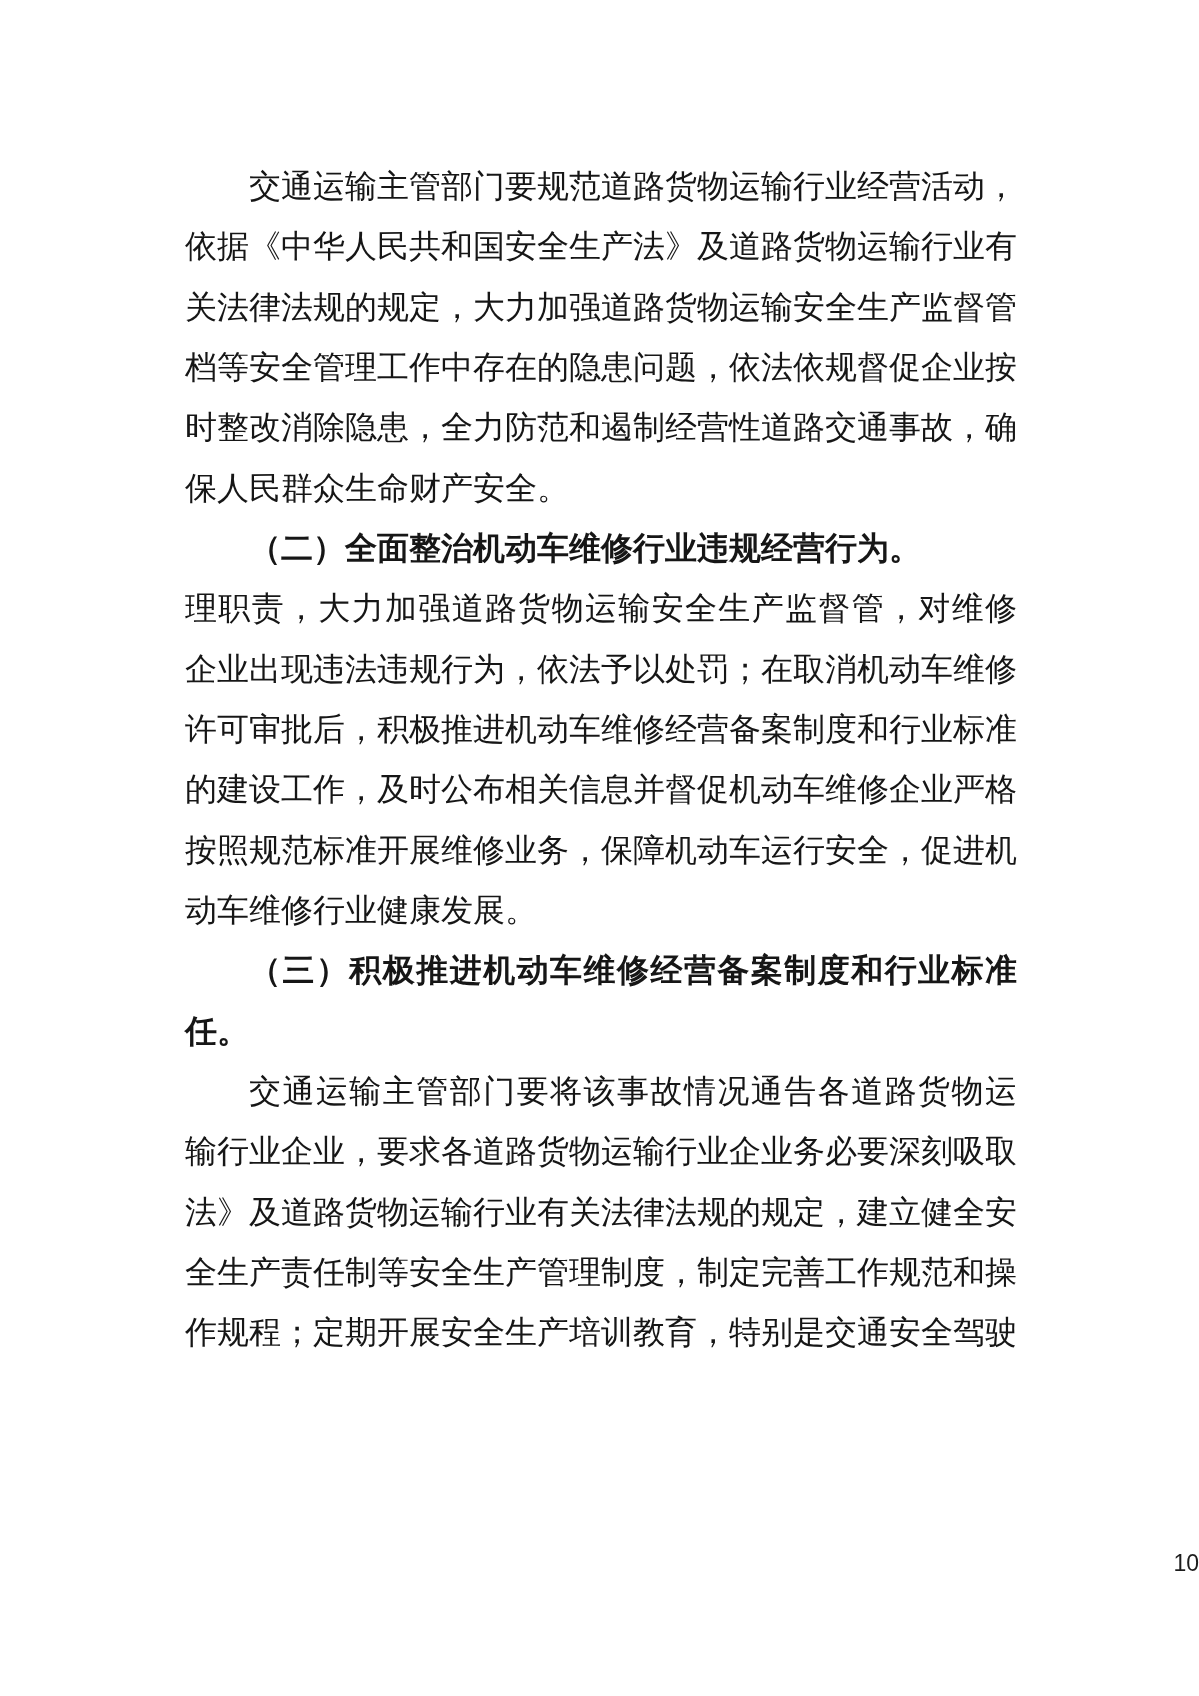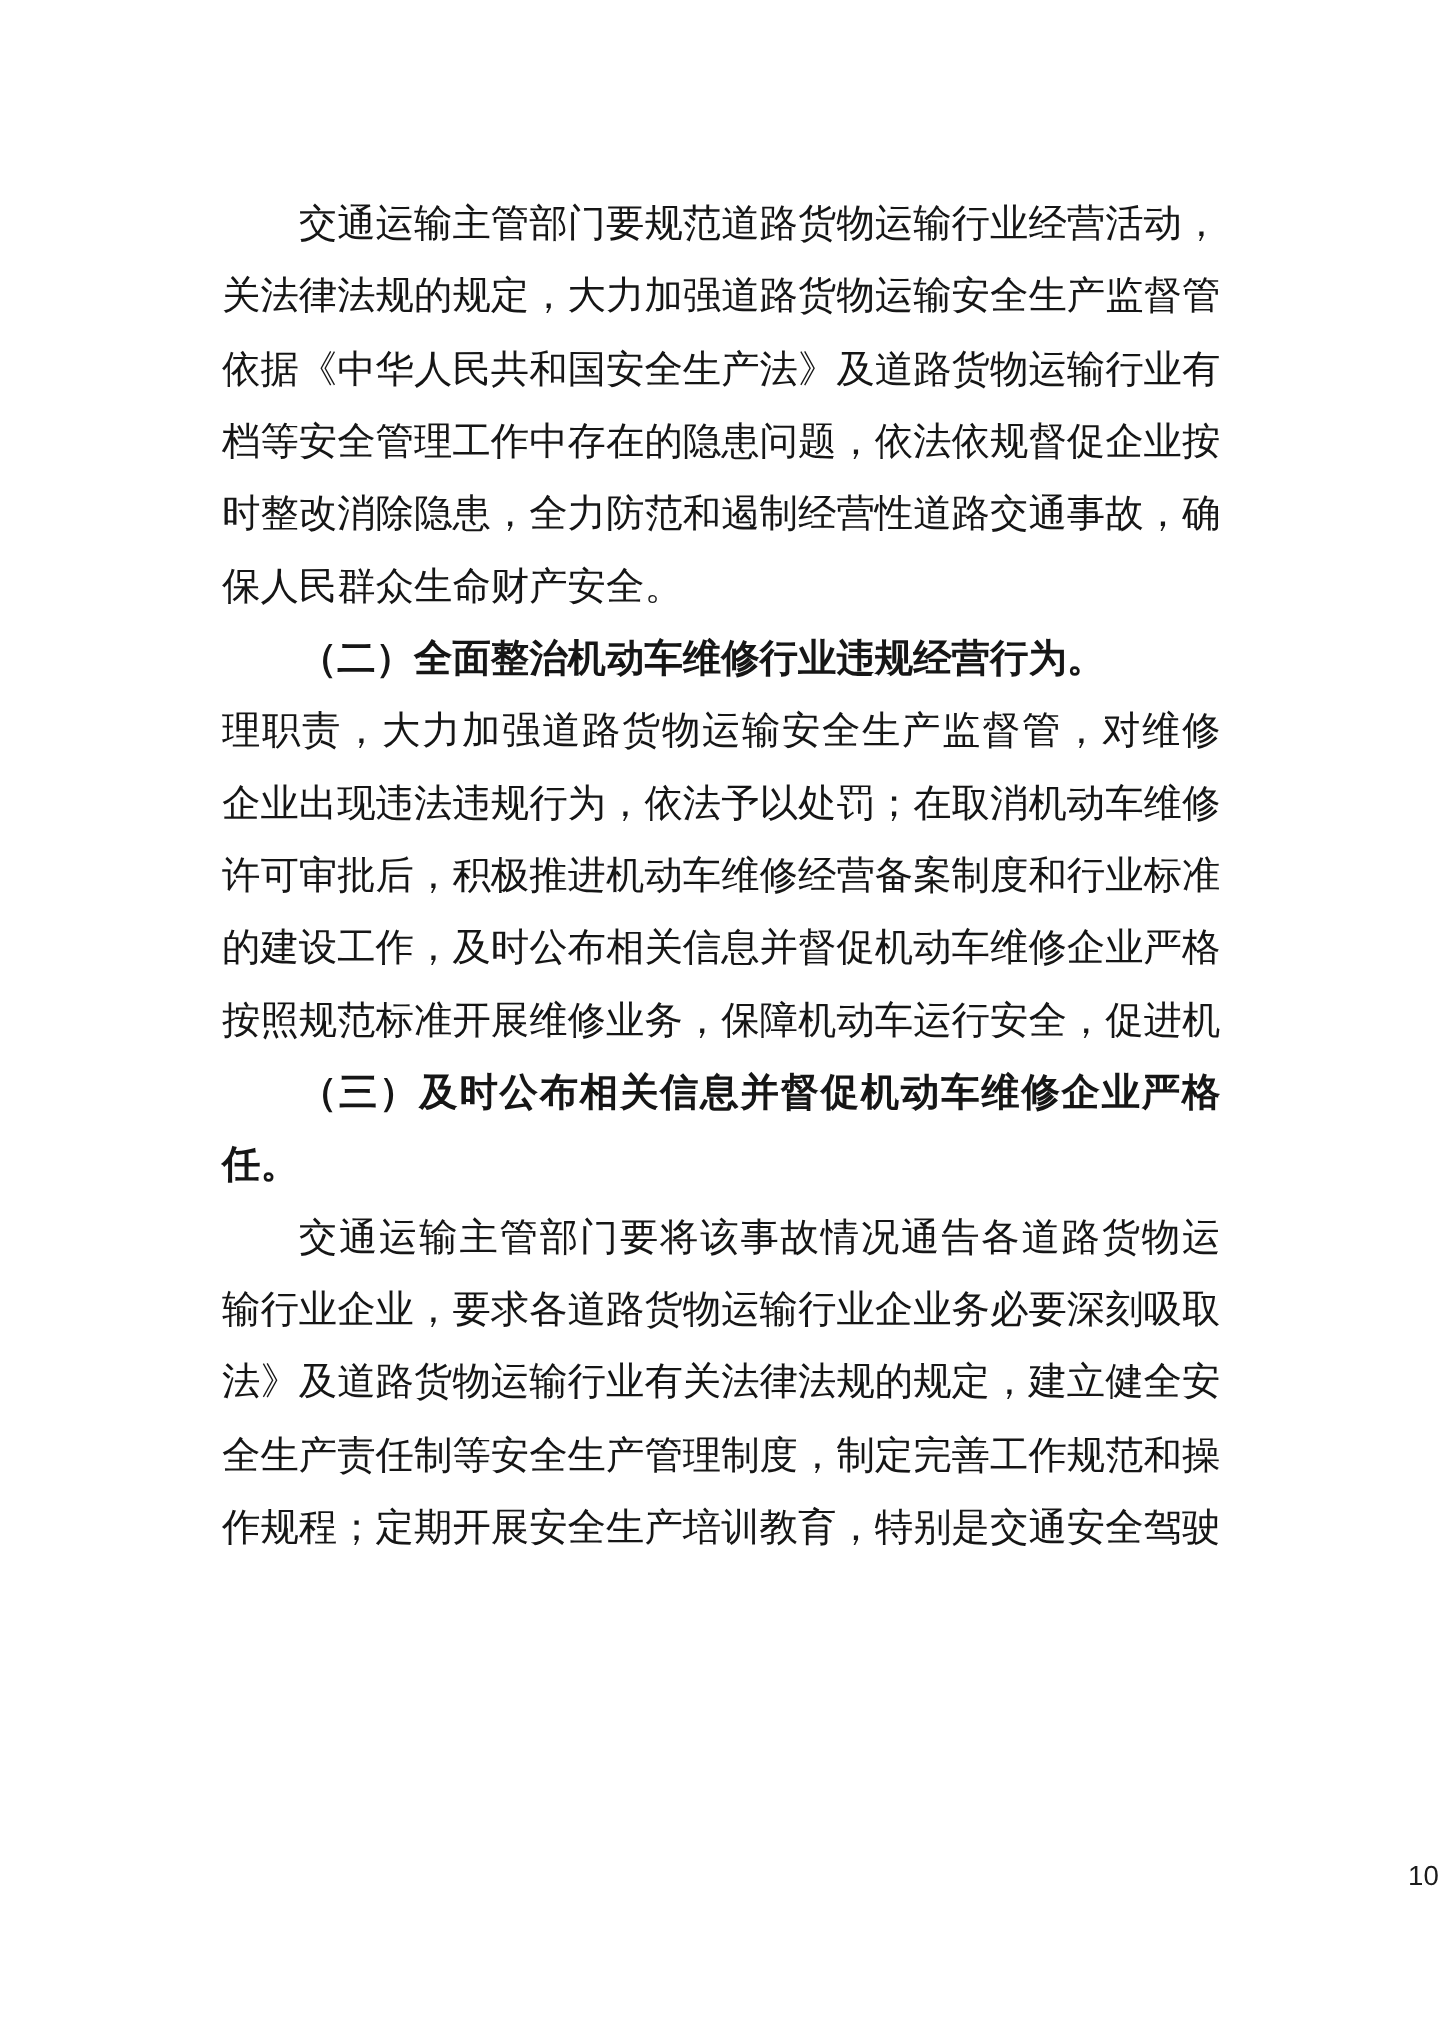--- a/index.html
+++ b/index.html
@@ -54,38 +54,39 @@
     font-family: "Liberation Sans", "DejaVu Sans", sans-serif;
   }
 </style>
 </head>
 <body>
 
 <div class="page">
   <div class="doc-body" id="doc-body">
       <div class="block paragraph">
         <div class="line fill indent">交通运输主管部门要规范道路货物运输行业经营活动，</div>
+        <div class="line fill">依据《中华人民共和国安全生产法》及道路货物运输行业有</div>
         <div class="line fill">关法律法规的规定，大力加强道路货物运输安全生产监督管</div>
-        <div class="line fill">依据《中华人民共和国安全生产法》及道路货物运输行业有</div>
         <div class="line fill">档等安全管理工作中存在的隐患问题，依法依规督促企业按</div>
         <div class="line fill">时整改消除隐患，全力防范和遏制经营性道路交通事故，确</div>
         <div class="line">保人民群众生命财产安全。</div>
       </div>
       <div class="block heading">
         <div class="line indent">（二）全面整治机动车维修行业违规经营行为。</div>
       </div>
       <div class="block paragraph">
         <div class="line fill">理职责，大力加强道路货物运输安全生产监督管，对维修</div>
         <div class="line fill">企业出现违法违规行为，依法予以处罚；在取消机动车维修</div>
         <div class="line fill">许可审批后，积极推进机动车维修经营备案制度和行业标准</div>
         <div class="line fill">的建设工作，及时公布相关信息并督促机动车维修企业严格</div>
         <div class="line fill">按照规范标准开展维修业务，保障机动车运行安全，促进机</div>
+        <div class="line">动车维修行业健康发展。</div>
       </div>
       <div class="block heading">
-        <div class="line fill indent">（三）及时公布相关信息并督促机动车维修企业严格</div>
+        <div class="line fill indent">（三）积极推进机动车维修经营备案制度和行业标准</div>
         <div class="line">任。</div>
       </div>
       <div class="block paragraph">
         <div class="line fill indent">交通运输主管部门要将该事故情况通告各道路货物运</div>
         <div class="line fill">输行业企业，要求各道路货物运输行业企业务必要深刻吸取</div>
         <div class="line fill">法》及道路货物运输行业有关法律法规的规定，建立健全安</div>
         <div class="line fill">全生产责任制等安全生产管理制度，制定完善工作规范和操</div>
         <div class="line fill">作规程；定期开展安全生产培训教育，特别是交通安全驾驶</div>
       </div>
     </div>

